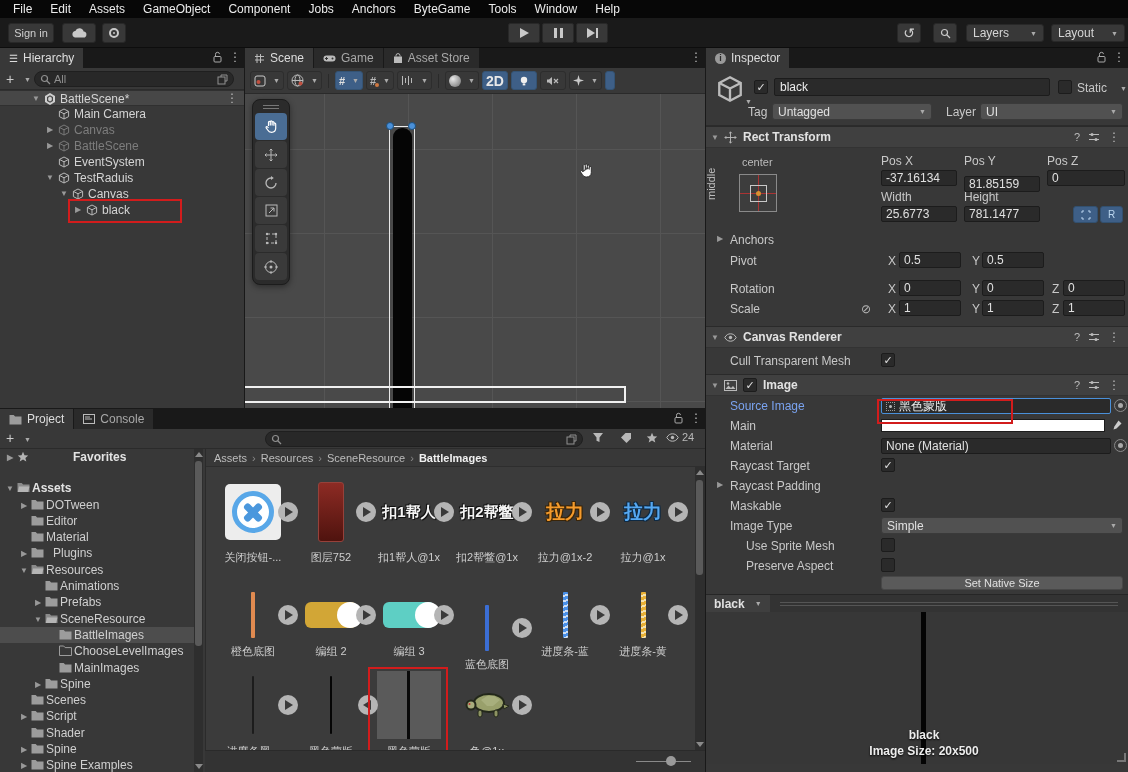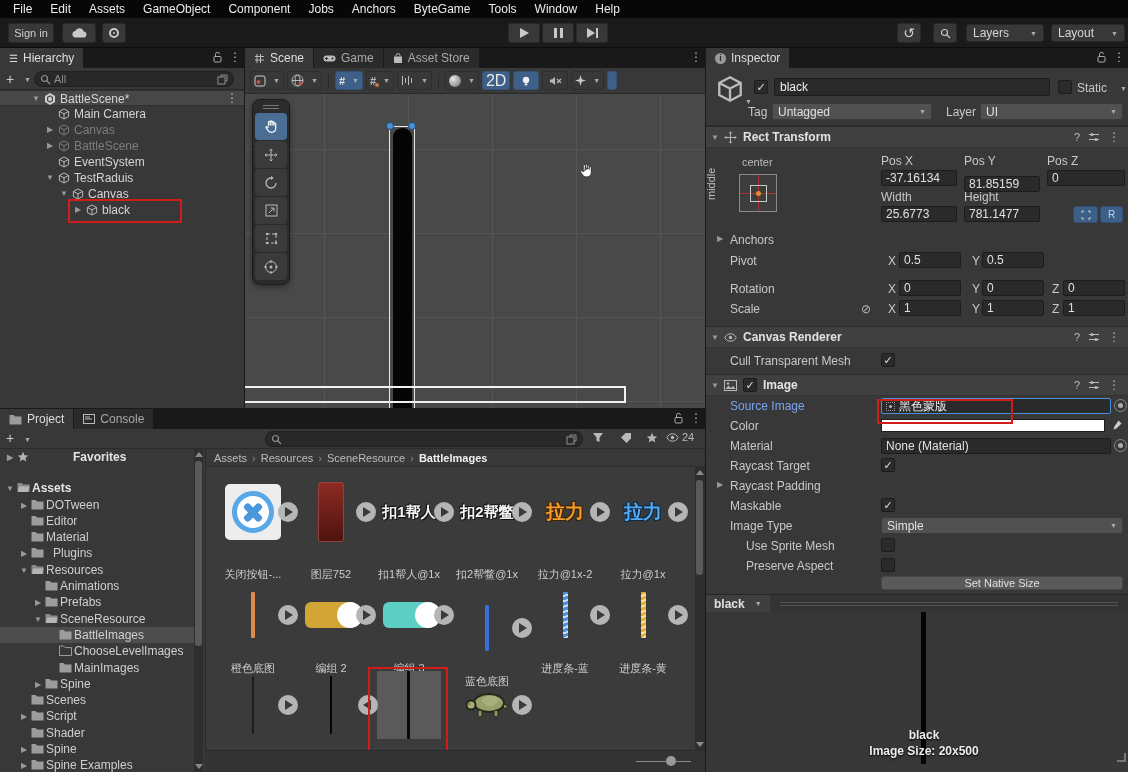--- a/index.html
+++ b/index.html
@@ -71,21 +71,21 @@
 
   
   .scene-toolbar{position:relative;height:26px;background:#383838;border-bottom:1px solid #2a2a2a;display:flex;align-items:center;padding-left:5px;gap:3px}
   .sbtn{height:19px;min-width:26px;background:#383838;border:1px solid #2d2d2d;border-radius:3px;display:flex;align-items:center;justify-content:center;gap:2px;padding:0 3px;color:#c9c9c9;font-size:10px}
   .sbtn.blue{background:#3e5f87;border-color:#345374}
   .sep{width:1px;height:14px;background:#2a2a2a;margin:0 3px}
   .hashY{font-weight:bold;font-size:11px;color:#e0e0e0}
   .hash2{font-weight:bold;font-size:11px;color:#bbb;position:relative}
   .hash2 i{position:absolute;right:-3px;bottom:0;width:4px;height:4px;border-radius:50%;background:#d07840}
   .sphere{width:12px;height:12px;border-radius:50%;background:radial-gradient(circle at 4px 4px,#e8e8e8,#6a6a6a)}
-  .twoD{font-weight:normal;font-size:16px;color:#e8e8e8}
+  .twoD{font-weight:bold;font-size:14px;color:#e8e8e8}
   .viewport{position:absolute;left:0;top:46px;right:0;bottom:0;overflow:hidden;background-color:#494949;
             background-image:linear-gradient(#555 1px,transparent 1px),linear-gradient(90deg,#555 1px,transparent 1px);
             background-size:84px 84px;background-position:79px 55px}
   .blackbar{position:absolute;left:148px;top:34px;width:19px;height:290px;background:#050505;border-radius:9px 9px 0 0}
   .gizmo-rect{position:absolute;left:144px;top:32px;width:26px;height:300px;border:1px solid #e8e8e8}
   .handle{position:absolute;width:8px;height:8px;border-radius:50%;background:#4a90d9;border:1px solid #1d4f7c}
   .canvas-line{position:absolute;background:#f0f0f0}
   .toolpalette{position:absolute;left:7px;top:5px;width:38px;background:#2b2b2b;border:1px solid #1c1c1c;border-radius:8px;padding:3px 2px;box-shadow:0 2px 6px rgba(0,0,0,.4)}
   .grip{height:8px;display:flex;flex-direction:column;justify-content:center;gap:2px;padding:0 8px;margin-bottom:2px}
   .grip i{height:1px;background:#777}
@@ -112,21 +112,21 @@
   .up{border-bottom:5px solid #8a8a8a}
   .down{border-top:5px solid #8a8a8a}
 
   .assets-pane{position:absolute;left:205px;top:40px;right:0;bottom:0;background:#3b3b3b;border-left:1px solid #2b2b2b}
   .breadcrumb{position:relative;height:18px;display:flex;align-items:center;padding-left:8px;gap:5px;font-size:11px;color:#bdbdbd;background:#383838;border-bottom:1px solid #2e2e2e}
   .crumb-sep{color:#8a8a8a}
   .crumb.last{color:#f0f0f0;font-weight:bold}
   .grid{position:absolute;left:0;top:18px;right:10px;bottom:22px;overflow:hidden}
   .cell{position:absolute;width:78px;text-align:center}
   .thumbwrap{position:relative;display:flex;align-items:center;justify-content:center}
-  .alabel{margin-top:20px;font-size:11px;color:#cdcdcd;white-space:nowrap}
+  .alabel{margin-top:3px;font-size:11px;color:#cdcdcd;white-space:nowrap}
   .spr-arrow{position:absolute;top:50%;margin-top:-10px;width:20px;height:20px;border-radius:50%;background:#b5b5b5;display:flex;align-items:center;justify-content:center;z-index:5}
   .spr-arrow.r{right:-6px}
   .spr-arrow.l{left:-12px}
   .spr-arrow .t{width:0;height:0;border-top:5px solid transparent;border-bottom:5px solid transparent}
   .spr-arrow.r .t{border-left:8px solid #3a3a3a;margin-left:2px}
   .spr-arrow.l .t{border-right:8px solid #3a3a3a;margin-right:2px}
   .th-close{width:56px;height:56px;background:#ededed;border-radius:5px;display:flex;align-items:center;justify-content:center}
   .th-close .circ{position:relative;width:42px;height:42px;border-radius:50%;background:#fff;border:5px solid #58a7e8}
   .th-close .circ::before,.th-close .circ::after{content:'';position:absolute;left:5px;top:13px;width:22px;height:7px;border-radius:3px;background:#4a97dd}
   .th-close .circ::before{transform:rotate(45deg)}
@@ -702,21 +702,21 @@
     <div style="position:relative">
       <div class="irow">
         <span class="lbl" style="color:#7aa3f0">Source Image</span>
         <div class="srcfield">
           <span class="spriteglyph"></span>
           <span>黑色蒙版</span>
         </div>
         <span class="picker-dot" style="left:408px"></span>
       </div>
       <div class="irow">
-        <span class="lbl">Color</span>
+        <span class="lbl">Main</span>
         <span class="swatch"></span>
         <span class="dropper">
             <svg width="12" height="12" viewBox="0 0 12 12">
               <path d="M7.5 1.5l3 3-5 5-3 .9.9-3z" fill="#ccc"></path>
             </svg>
           </span>
       </div>
       <div class="irow">
         <span class="lbl">Material</span>
         <div class="field" style="left:175px;width:230px">None (Material)</div>

